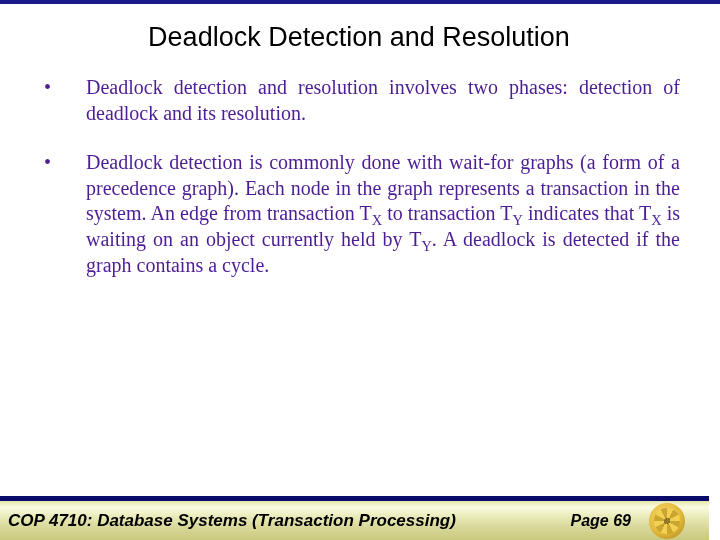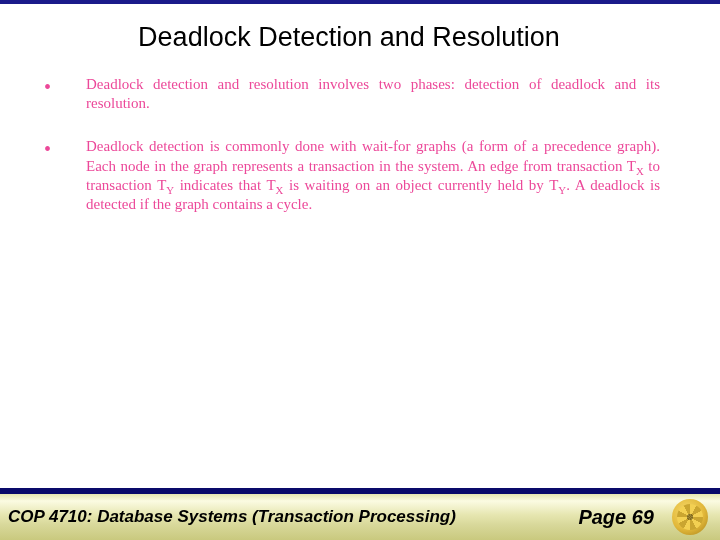--- a/index.html
+++ b/index.html
@@ -11,74 +11,74 @@
   }
   .top-rule {
     position: absolute;
     top: 0; left: 0; right: 0;
     height: 4px;
     background: #1a1a8a;
   }
   .slide {
     position: absolute;
     top: 4px; left: 0; right: 0; bottom: 40px;
-    padding: 18px 60px 10px 38px;
+    padding: 18px 40px 10px 38px;
   }
   .title {
     font-family: Arial, Helvetica, sans-serif;
     font-size: 27px;
     font-weight: 400;
     color: #000;
     text-align: center;
     margin-bottom: 22px;
   }
   .bullets {
     list-style: none;
   }
   .bullets > li {
     position: relative;
     padding-left: 48px;
     margin-bottom: 24px;
-    font-size: 15px;
+    font-size: 20px;
     line-height: 1.28;
-    color: #ec4899;
+    color: #4c1d95;
     text-align: justify;
   }
   .bullets > li::before {
     content: "•";
     position: absolute;
     left: 6px;
     top: 0;
     font-size: 20px;
   }
   .sub { font-size: 0.72em; vertical-align: sub; line-height: 0; }
   .footer {
     position: absolute;
-    left: 0; right: 0; bottom: 0;
-    height: 52px;
+    left: 0; right: 11px; bottom: 0;
+    height: 44px;
     background: linear-gradient(to bottom,
       #0a0a6a 0%, #0a0a6a 8%,
       #e6e6b0 8%, #fbfbe2 22%, #e6e6b0 50%,
       #d8d89a 70%, #c9c97e 100%);
     border-top: 2px solid #0a0a6a;
     display: flex;
     align-items: center;
-    padding: 4px 12px 0 8px;
+    padding: 4px 24px 0 8px;
     font-family: Arial, Helvetica, sans-serif;
   }
   .footer-left {
     flex: 1;
     font-size: 17px;
     font-weight: bold;
     font-style: italic;
     color: #000;
     white-space: nowrap;
   }
   .footer-page {
-    font-size: 20px;
+    font-size: 16px;
     font-weight: bold;
     font-style: italic;
     color: #000;
     margin-right: 18px;
   }
   .logo {
     width: 36px; height: 36px;
     border-radius: 50%;
     background: radial-gradient(circle at 40% 35%, #f6d96a 0%, #e2b83a 55%, #a57f18 100%);
     position: relative;

